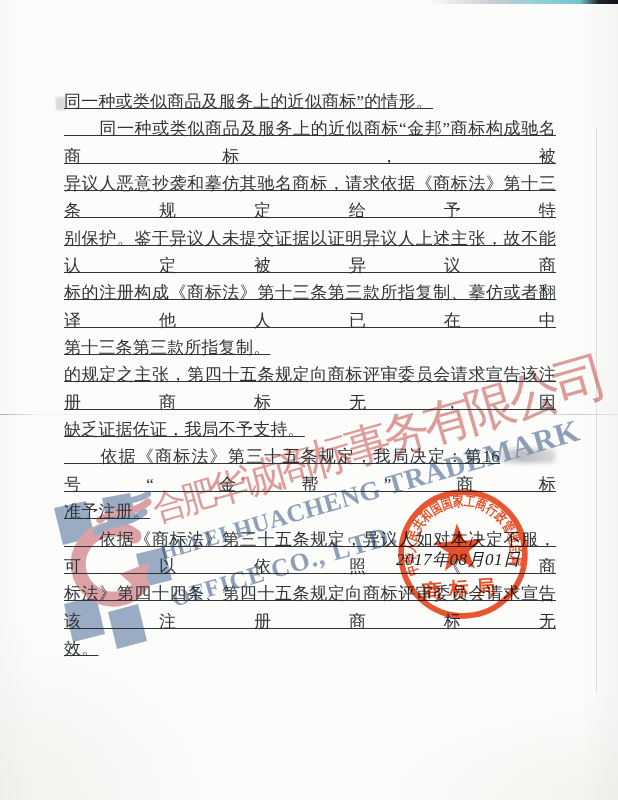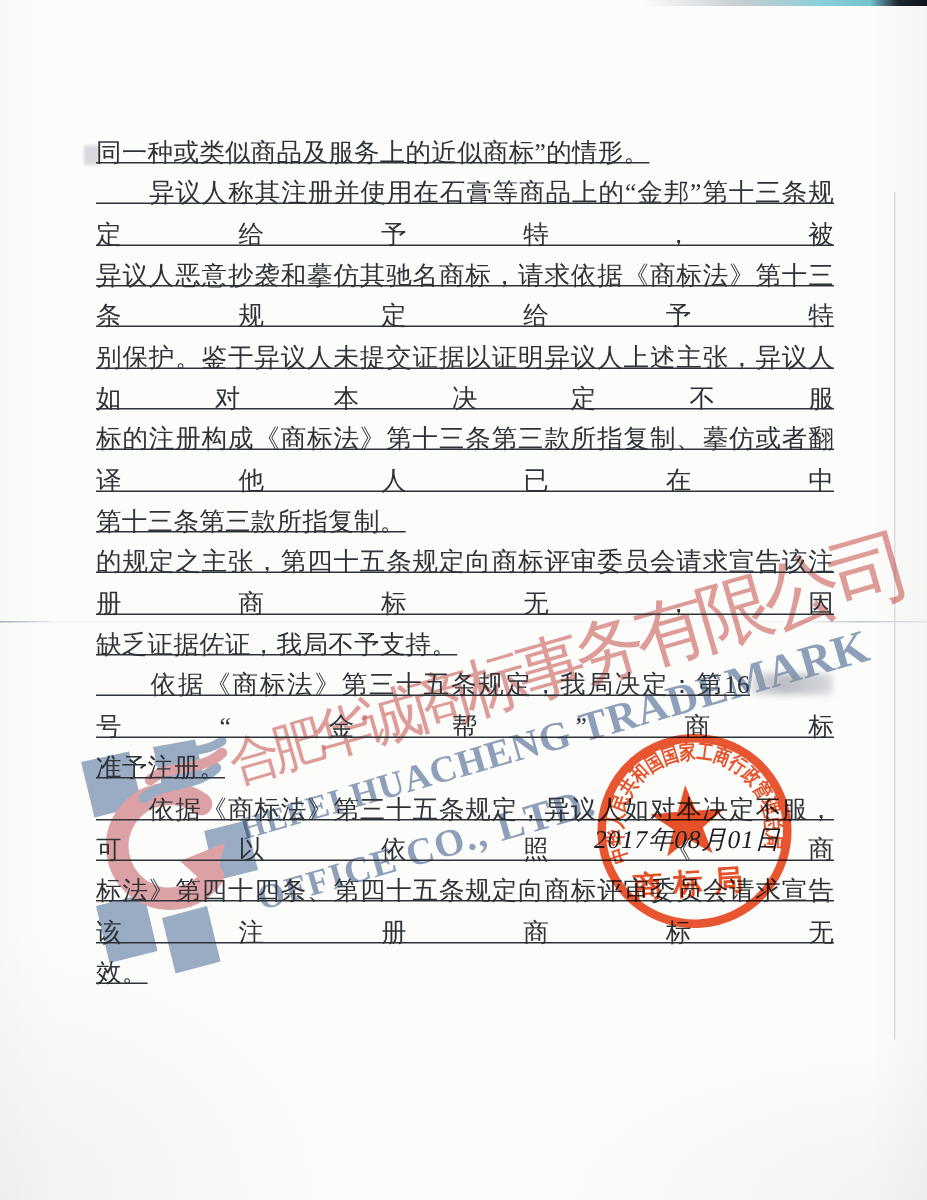--- a/index.html
+++ b/index.html
@@ -102,23 +102,23 @@
       </g>
     </g>
   </svg>
 
   <div class="wm wm-cn"><span style="font-size: 34px;">合</span><span style="font-size: 35.8182px;">肥</span><span style="font-size: 37.6364px;">华</span><span style="font-size: 39.4545px;">诚</span><span style="font-size: 41.2727px;">商</span><span style="font-size: 43.0909px;">标</span><span style="font-size: 44.9091px;">事</span><span style="font-size: 46.7273px;">务</span><span style="font-size: 48.5455px;">有</span><span style="font-size: 50.3636px;">限</span><span style="font-size: 52.1818px;">公</span><span style="font-size: 54px;">司</span></div>
   <div class="wm wm-en wm-en1"><span style="font-size: 21px;">H</span><span style="font-size: 21.4348px;">E</span><span style="font-size: 21.8696px;">F</span><span style="font-size: 22.3043px;">E</span><span style="font-size: 22.7391px;">I</span><span style="font-size: 23.1739px;"> </span><span style="font-size: 23.6087px;">H</span><span style="font-size: 24.0435px;">U</span><span style="font-size: 24.4783px;">A</span><span style="font-size: 24.913px;">C</span><span style="font-size: 25.3478px;">H</span><span style="font-size: 25.7826px;">E</span><span style="font-size: 26.2174px;">N</span><span style="font-size: 26.6522px;">G</span><span style="font-size: 27.087px;"> </span><span style="font-size: 27.5217px;">T</span><span style="font-size: 27.9565px;">R</span><span style="font-size: 28.3913px;">A</span><span style="font-size: 28.8261px;">D</span><span style="font-size: 29.2609px;">E</span><span style="font-size: 29.6957px;">M</span><span style="font-size: 30.1304px;">A</span><span style="font-size: 30.5652px;">R</span><span style="font-size: 31px;">K</span></div>
   <div class="wm wm-en wm-en2"><span style="font-size: 23px;">O</span><span style="font-size: 23.3333px;">F</span><span style="font-size: 23.6667px;">F</span><span style="font-size: 24px;">I</span><span style="font-size: 24.3333px;">C</span><span style="font-size: 24.6667px;">E</span><span style="font-size: 25px;"> </span><span style="font-size: 25.3333px;">C</span><span style="font-size: 25.6667px;">O</span><span style="font-size: 26px;">.</span><span style="font-size: 26.3333px;">,</span><span style="font-size: 26.6667px;"> </span><span style="font-size: 27px;">L</span><span style="font-size: 27.3333px;">T</span><span style="font-size: 27.6667px;">D</span><span style="font-size: 28px;">.</span></div>
 
   <div class="text-block">
       <div class="tline">同一种或类似商品及服务上的近似商标”的情形。</div>
-      <div class="tline just">　　异议人称其注册并使用在石膏等商品上的“金邦”第十三条规定给予特，被</div>
+      <div class="tline just">　　同一种或类似商品及服务上的近似商标“金邦”商标构成驰名商标，被</div>
       <div class="tline just">异议人恶意抄袭和摹仿其驰名商标，请求依据《商标法》第十三条规定给予特</div>
-      <div class="tline just">别保护。鉴于异议人未提交证据以证明异议人上述主张，异议人如对本决定不服</div>
+      <div class="tline just">别保护。鉴于异议人未提交证据以证明异议人上述主张，故不能认定被异议商</div>
       <div class="tline just">标的注册构成《商标法》第十三条第三款所指复制、摹仿或者翻译他人已在中</div>
       <div class="tline">第十三条第三款所指复制。</div>
       <div class="tline just">的规定之主张，第四十五条规定向商标评审委员会请求宣告该注册商标无，因</div>
       <div class="tline">缺乏证据佐证，我局不予支持。</div>
       <div class="tline just"><span>　　依据《商标法》第三十五条规定，我局决定：第16</span><span class="smudge"></span><span>号“金帮”商标</span></div>
       <div class="tline">准予注册。</div>
       <div class="tline just">　　依据《商标法》第三十五条规定，异议人如对本决定不服，可以依照《商</div>
       <div class="tline just">标法》第四十四条、第四十五条规定向商标评审委员会请求宣告该注册商标无</div>
       <div class="tline">效。</div>
     </div>

